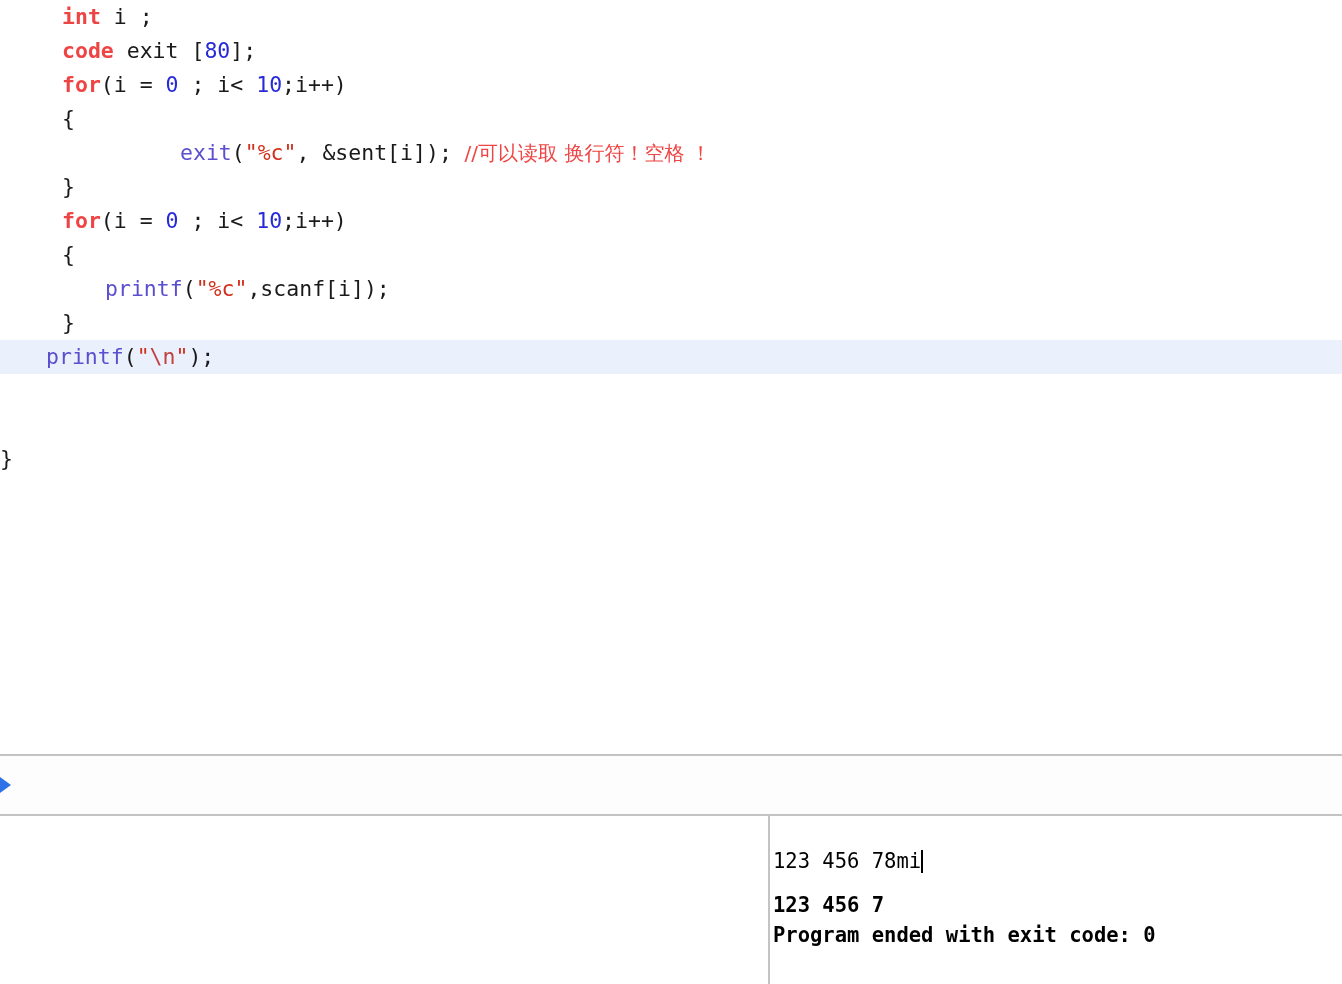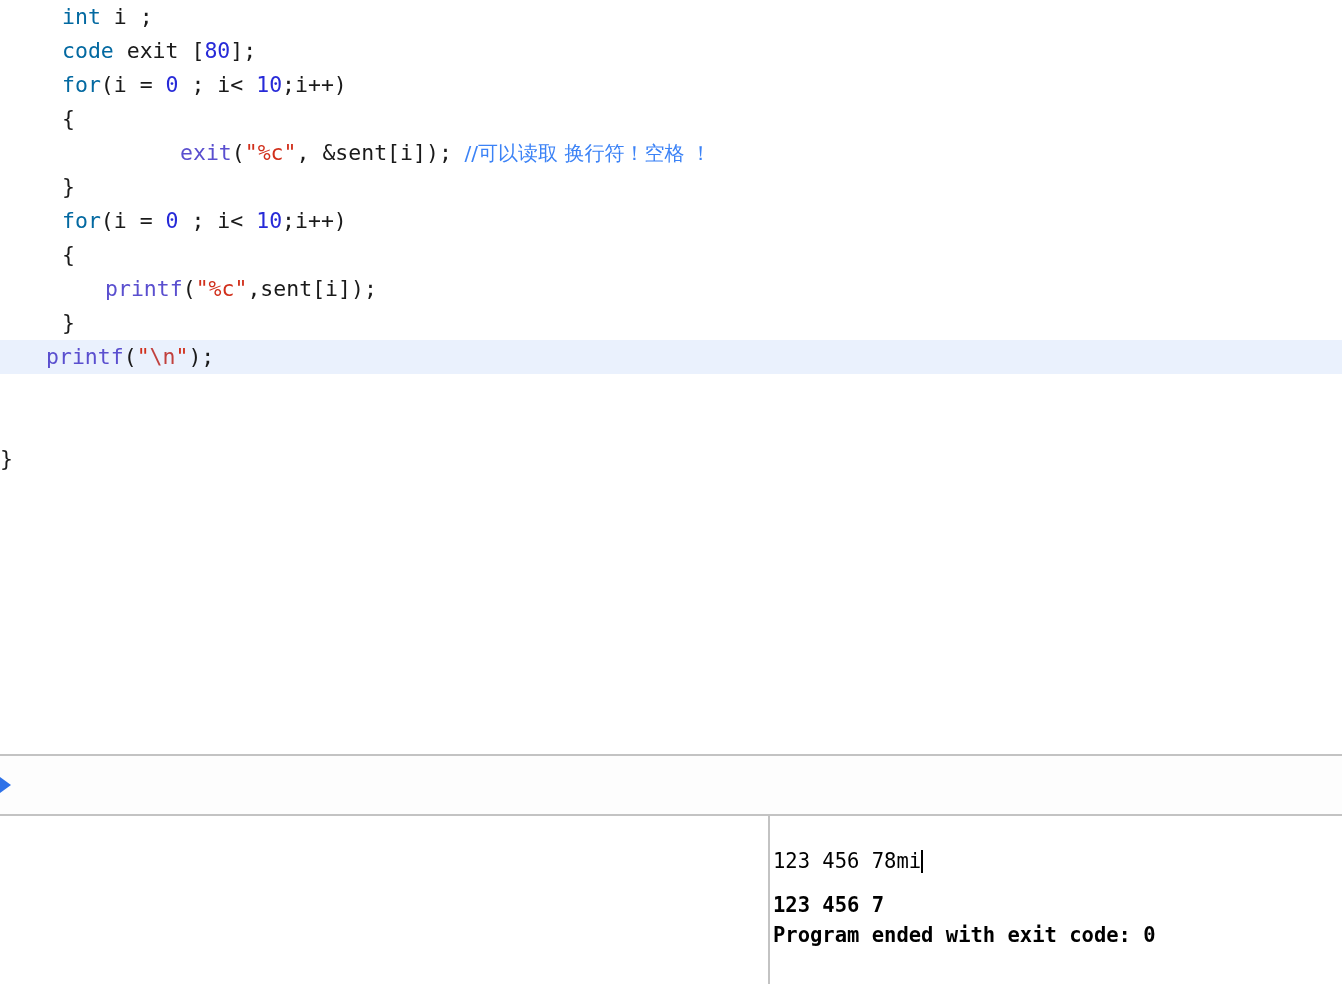--- a/index.html
+++ b/index.html
@@ -41,26 +41,26 @@
     font-size: 21.5px;
     letter-spacing: 0px;
     white-space: pre;
     color: #1a1a1a;
     padding-left: 0px;
   }
   .code-line.highlight {
     background: #eaf1fd;
   }
 
-  .tok-kw   { color: #0369a1; }
+  .tok-kw   { color: #ef4444; font-weight: bold; }
   .tok-num  { color: #272ad8; }
   .tok-fn   { color: #5a4fcf; }
   .tok-str  { color: #d12f1b; }
   .tok-esc  { color: #c1403d; }
-  .tok-cmt  { color: #3b82f6; }
+  .tok-cmt  { color: #ef4444; }
   .tok-pl   { color: #1a1a1a; }
 
   .cmt-cjk {
     font-family: "DejaVu Sans", sans-serif;
     font-size: 20px;
   }
 
   
   .rule {
     position: absolute;
@@ -156,21 +156,21 @@
 
   <div class="editor" id="editor">
       <div class="code-line"><span style="display: inline-block; width: 62px;"></span><span class="tok-kw">int</span><span class="tok-pl"> i ;</span></div>
       <div class="code-line"><span style="display: inline-block; width: 62px;"></span><span class="tok-kw">code</span><span class="tok-pl"> exit [</span><span class="tok-num">80</span><span class="tok-pl">];</span></div>
       <div class="code-line"><span style="display: inline-block; width: 62px;"></span><span class="tok-kw">for</span><span class="tok-pl">(i = </span><span class="tok-num">0</span><span class="tok-pl"> ; i&lt; </span><span class="tok-num">10</span><span class="tok-pl">;i++)</span></div>
       <div class="code-line"><span style="display: inline-block; width: 62px;"></span><span class="tok-pl">{</span></div>
       <div class="code-line"><span style="display: inline-block; width: 180px;"></span><span class="tok-fn">exit</span><span class="tok-pl">(</span><span class="tok-str">"%c"</span><span class="tok-pl">, &amp;sent[i]);</span><span class="tok-cmt cmt-cjk">  //可以读取 换行符！空格 ！</span></div>
       <div class="code-line"><span style="display: inline-block; width: 62px;"></span><span class="tok-pl">}</span></div>
       <div class="code-line"><span style="display: inline-block; width: 62px;"></span><span class="tok-kw">for</span><span class="tok-pl">(i = </span><span class="tok-num">0</span><span class="tok-pl"> ; i&lt; </span><span class="tok-num">10</span><span class="tok-pl">;i++)</span></div>
       <div class="code-line"><span style="display: inline-block; width: 62px;"></span><span class="tok-pl">{</span></div>
-      <div class="code-line"><span style="display: inline-block; width: 105px;"></span><span class="tok-fn">printf</span><span class="tok-pl">(</span><span class="tok-str">"%c"</span><span class="tok-pl">,sent[i]);</span></div>
+      <div class="code-line"><span style="display: inline-block; width: 105px;"></span><span class="tok-fn">printf</span><span class="tok-pl">(</span><span class="tok-str">"%c"</span><span class="tok-pl">,scanf[i]);</span></div>
       <div class="code-line"><span style="display: inline-block; width: 62px;"></span><span class="tok-pl">}</span></div>
       <div class="code-line highlight"><span style="display: inline-block; width: 46px;"></span><span class="tok-fn">printf</span><span class="tok-pl">(</span><span class="tok-str">"</span><span class="tok-esc">\n</span><span class="tok-str">"</span><span class="tok-pl">);</span></div>
       <div class="code-line"><span style="display: inline-block; width: 62px;"></span></div>
       <div class="code-line"><span style="display: inline-block; width: 62px;"></span></div>
       <div class="code-line"><span style="display: inline-block; width: 0px;"></span><span class="tok-pl">}</span></div>
     </div>
 
   <div class="rule top-rule"></div>
   <div class="rule mid-rule"></div>
 

